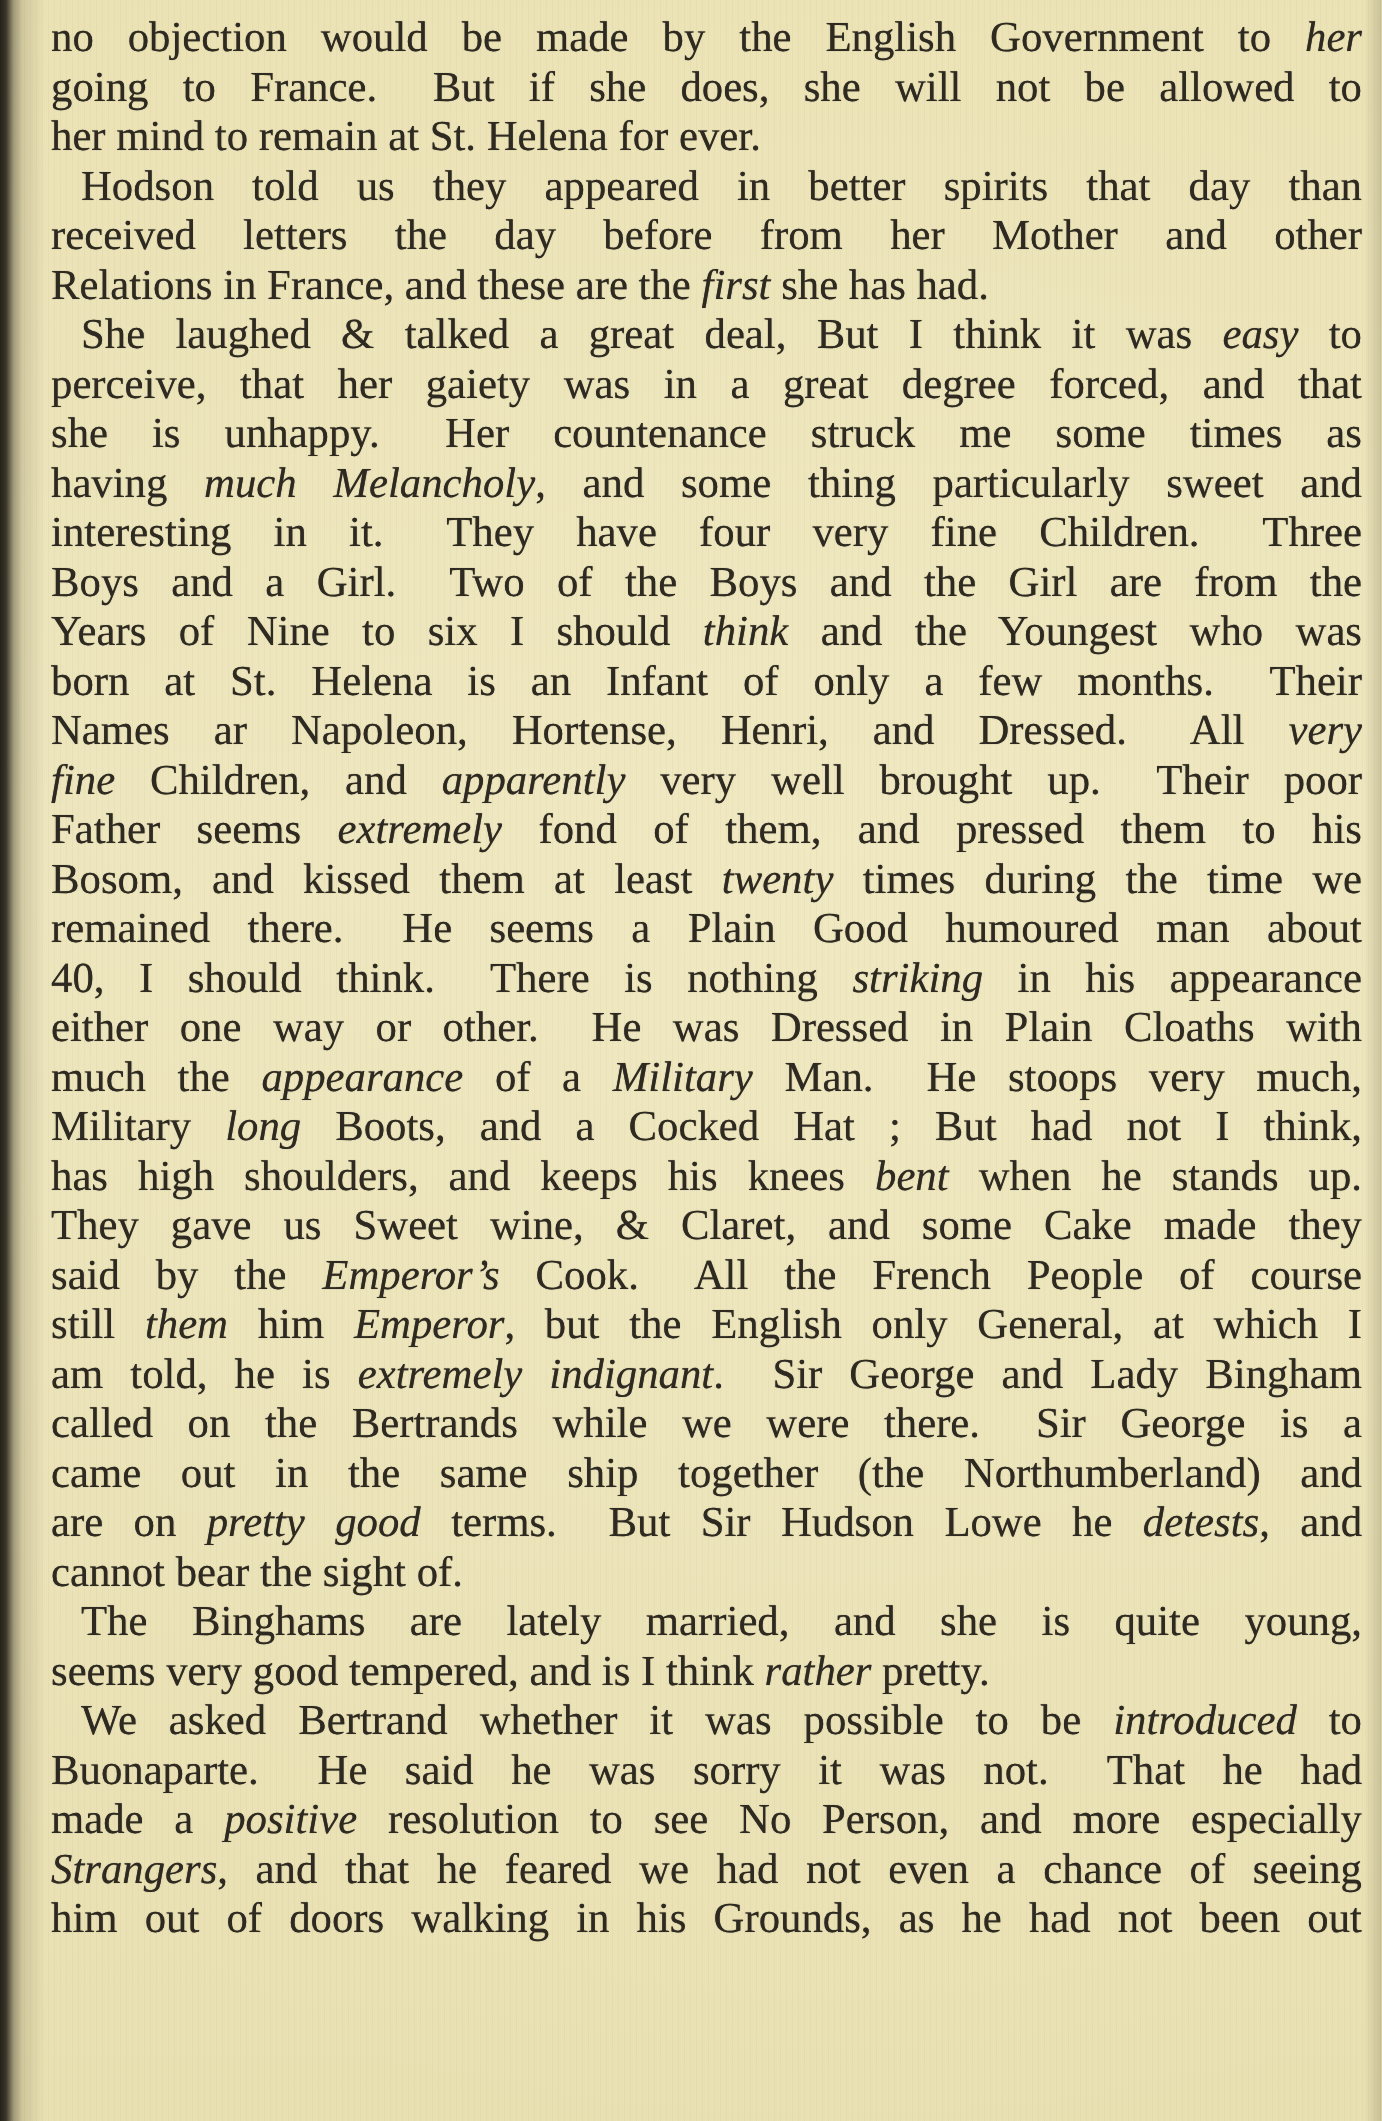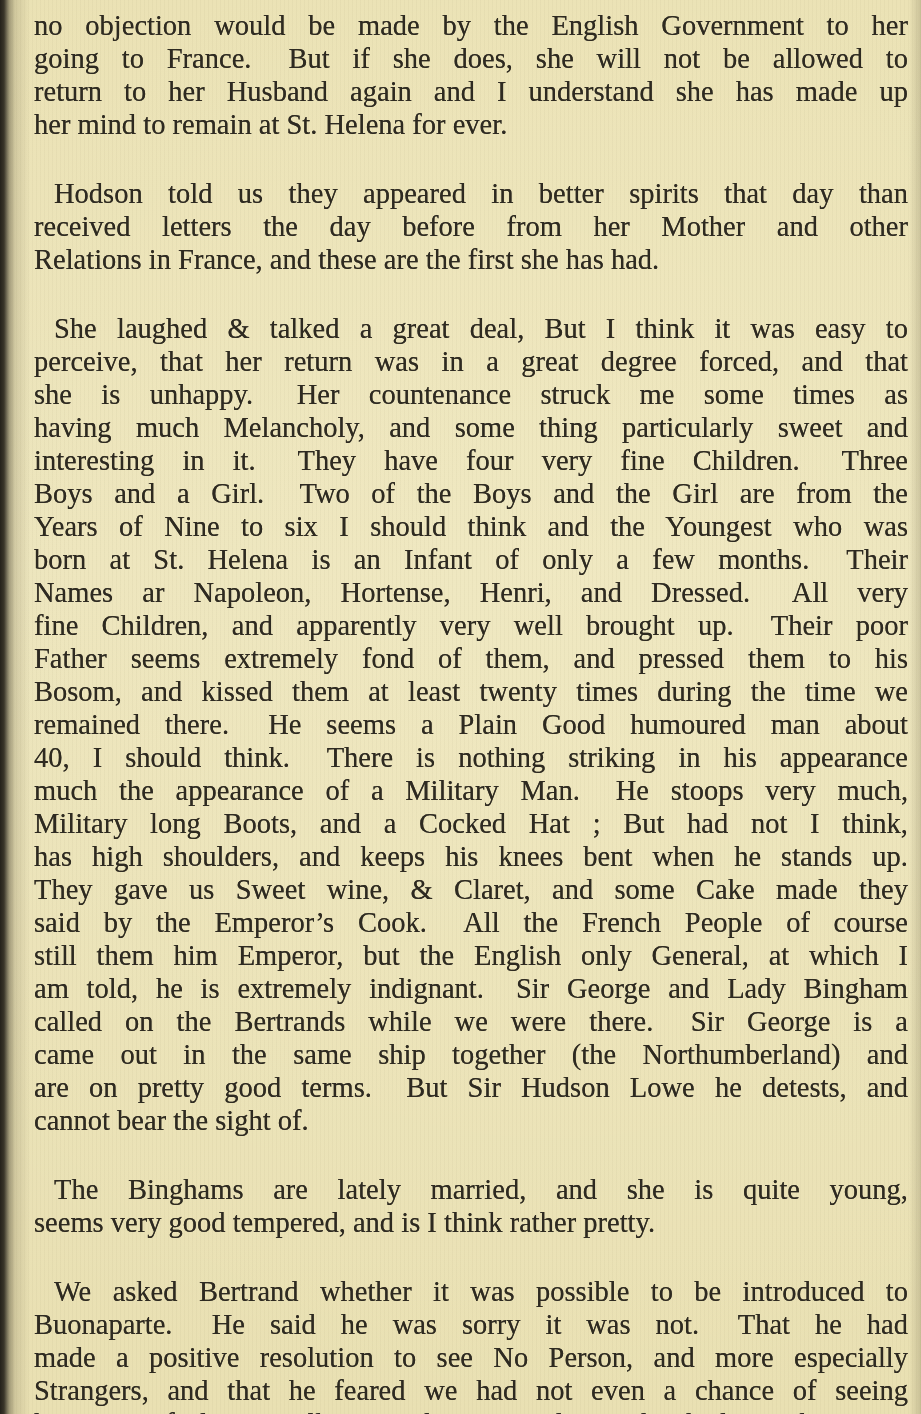--- a/index.html
+++ b/index.html
@@ -52,50 +52,50 @@
     font-size: 28.5px;
     line-height: 33px;
     color: var(--ink, #2e2a21);
     text-shadow: 0 0 0.5px rgba(46,42,33,0.8);
   }
   .line {
     text-align: justify;
     text-align-last: justify;
   }
   .line.last { text-align-last: left; }
-  .line.indent { text-indent: 20px; margin-top: 36px; }
-  .it { }
+  .line.indent { text-indent: 20px; }
+  .it { font-style: italic; }
 </style>
 </head>
 <body>
 
 <div class="page">
   <div class="paper-texture"></div>
   <div class="text-block">
       <div class="line"><span>no objection would be made by the English Government to </span><span class="it">her</span></div>
       <div class="line"><span>going to France.  But if she does, she will not be allowed to</span></div>
-      <div class="line"><span class="it">return</span><span> to her Husband again and I understand she has made up</span></div>
       <div class="line last"><span>her mind to remain at St. Helena for ever.</span></div>
       <div class="line indent"><span>Hodson told us they appeared in better spirits that day than</span></div>
       <div class="line"><span>received letters the day before from her Mother and other</span></div>
       <div class="line last"><span>Relations in France, and these are the </span><span class="it">first</span><span> she has had.</span></div>
       <div class="line indent"><span>She laughed &amp; talked a great deal, But I think it was </span><span class="it">easy</span><span> to</span></div>
-      <div class="line"><span>perceive, that her return was in a great degree forced, and that</span></div>
+      <div class="line"><span>perceive, that her gaiety was in a great degree forced, and that</span></div>
       <div class="line"><span>she is unhappy.  Her countenance struck me some times as</span></div>
       <div class="line"><span>having </span><span class="it">much Melancholy</span><span>, and some thing particularly sweet and</span></div>
       <div class="line"><span>interesting in it.  They have four very fine Children.  Three</span></div>
       <div class="line"><span>Boys and a Girl.  Two of the Boys and the Girl are from the</span></div>
       <div class="line"><span>Years of Nine to six I should </span><span class="it">think</span><span> and the Youngest who was</span></div>
       <div class="line"><span>born at St. Helena is an Infant of only a few months.  Their</span></div>
       <div class="line"><span>Names ar Napoleon, Hortense, Henri, and Dressed.  All </span><span class="it">very</span></div>
       <div class="line"><span class="it">fine</span><span> Children, and </span><span class="it">apparently</span><span> very well brought up.  Their poor</span></div>
       <div class="line"><span>Father seems </span><span class="it">extremely</span><span> fond of them, and pressed them to his</span></div>
       <div class="line"><span>Bosom, and kissed them at least </span><span class="it">twenty</span><span> times during the time we</span></div>
       <div class="line"><span>remained there.  He seems a Plain Good humoured man about</span></div>
       <div class="line"><span>40, I should think.  There is nothing </span><span class="it">striking</span><span> in his appearance</span></div>
+      <div class="line"><span>either one way or other.  He was Dressed in Plain Cloaths with</span></div>
       <div class="line"><span>much the </span><span class="it">appearance</span><span> of a </span><span class="it">Military</span><span> Man.  He stoops very much,</span></div>
       <div class="line"><span>Military </span><span class="it">long</span><span> Boots, and a Cocked Hat ; But had not I think,</span></div>
       <div class="line"><span>has high shoulders, and keeps his knees </span><span class="it">bent</span><span> when he stands up.</span></div>
       <div class="line"><span>They gave us Sweet wine, &amp; Claret, and some Cake made they</span></div>
       <div class="line"><span>said by the </span><span class="it">Emperor’s</span><span> Cook.  All the French People of course</span></div>
       <div class="line"><span>still </span><span class="it">them</span><span> him </span><span class="it">Emperor</span><span>, but the English only General, at which I</span></div>
       <div class="line"><span>am told, he is </span><span class="it">extremely indignant</span><span>.  Sir George and Lady Bingham</span></div>
       <div class="line"><span>called on the Bertrands while we were there.  Sir George is a</span></div>
       <div class="line"><span>came out in the same ship together (the Northumberland) and</span></div>
       <div class="line"><span>are on </span><span class="it">pretty good</span><span> terms.  But Sir Hudson Lowe he </span><span class="it">detests</span><span>, and</span></div>

